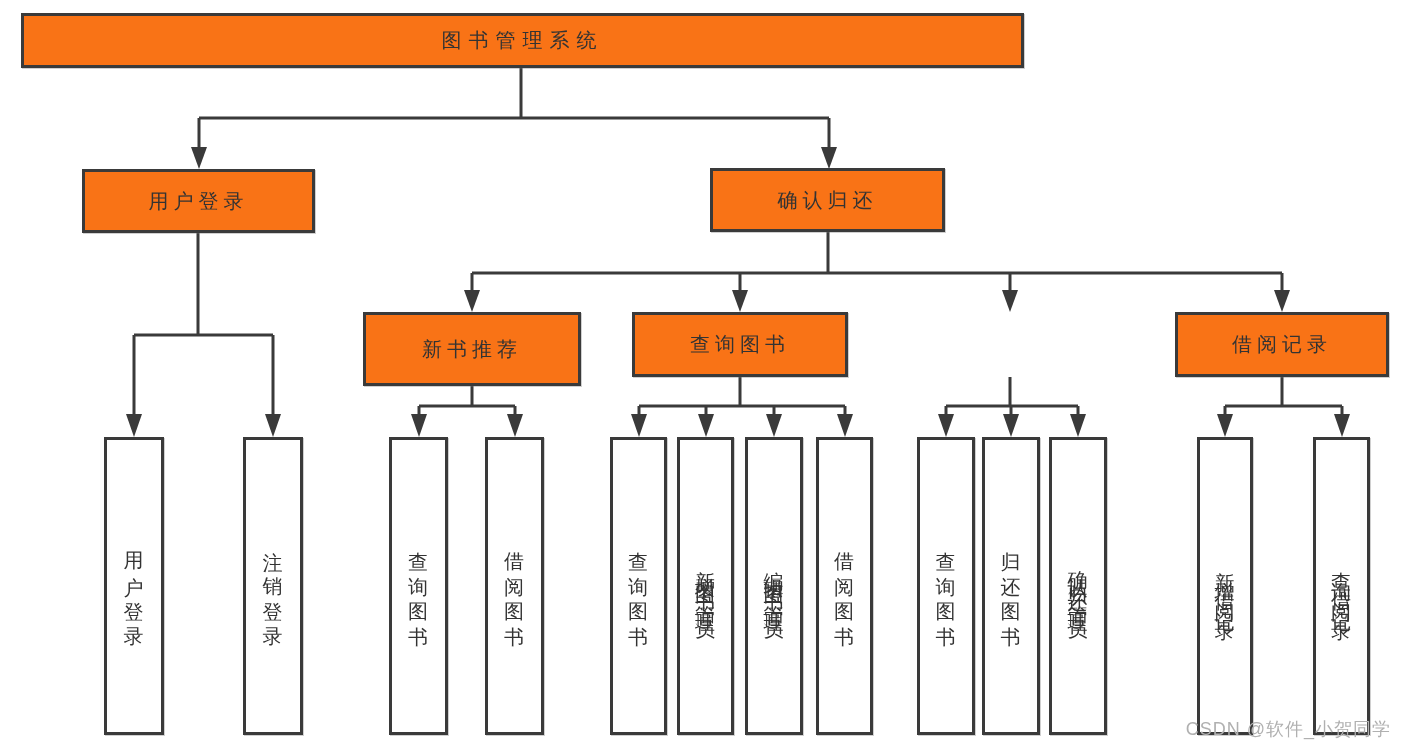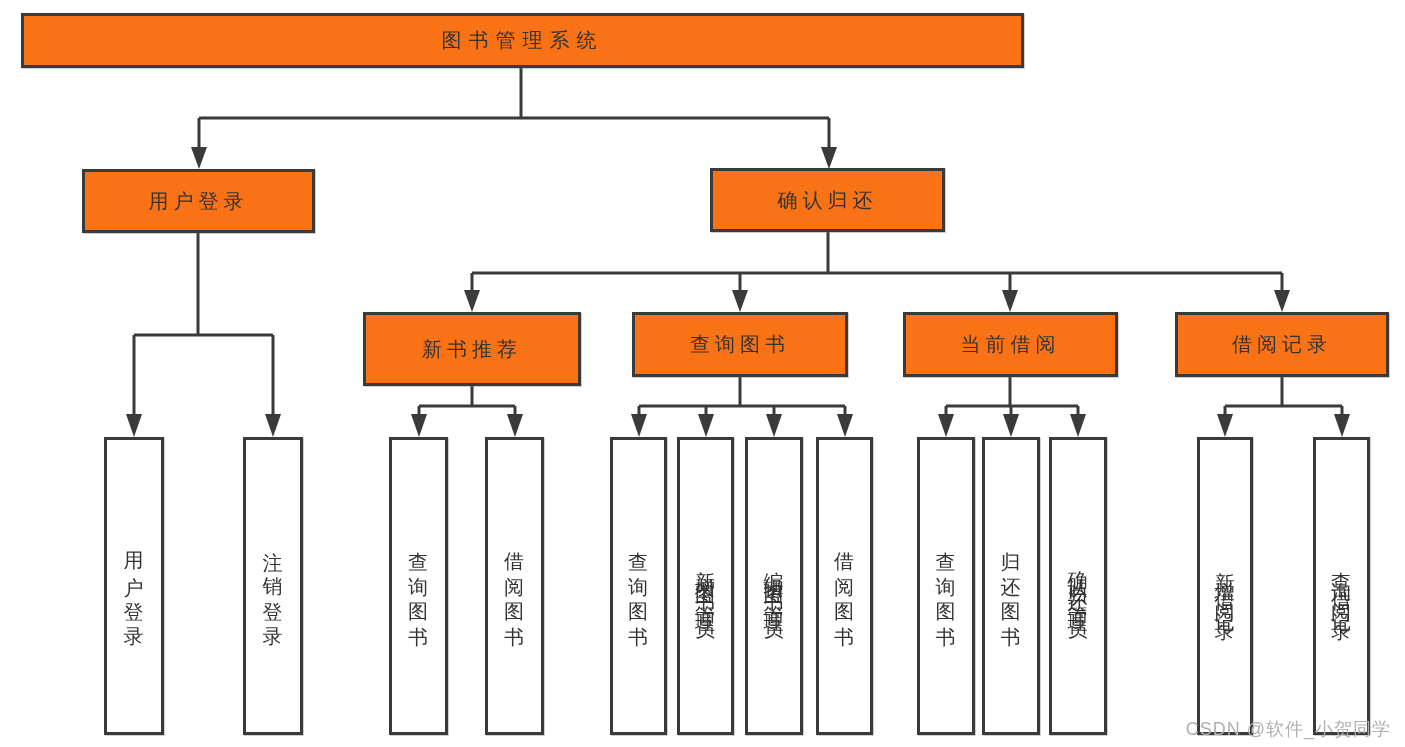--- a/index.html
+++ b/index.html
@@ -119,21 +119,20 @@
     </g>
   </svg>
 
   <div class="node root" style="left:21px; top:13px; width:1003px; height:55px;">图书管理系统</div>
 
   <div class="node" style="left:82px; top:169px; width:233px; height:64px;">用户登录</div>
   <div class="node" style="left:710px; top:168px; width:235px; height:64px;">确认归还</div>
 
   <div class="node" style="left:363px; top:312px; width:218px; height:74px;">新书推荐</div>
   <div class="node" style="left:632px; top:312px; width:216px; height:65px;">查询图书</div>
-  <div class="node" style="left:903px; top:312px; width:215px; height:65px;">当前借阅</div>
   <div class="node" style="left:1175px; top:312px; width:214px; height:65px;">借阅记录</div>
 
   <div class="leaf" style="left:104px; width:60px;">
     <span class="vtext v4">用户登录</span>
   </div>
   <div class="leaf" style="left:243px; width:60px;">
     <span class="vtext v4">注销登录</span>
   </div>
 
   <div class="leaf" style="left:389px; width:59px;">

